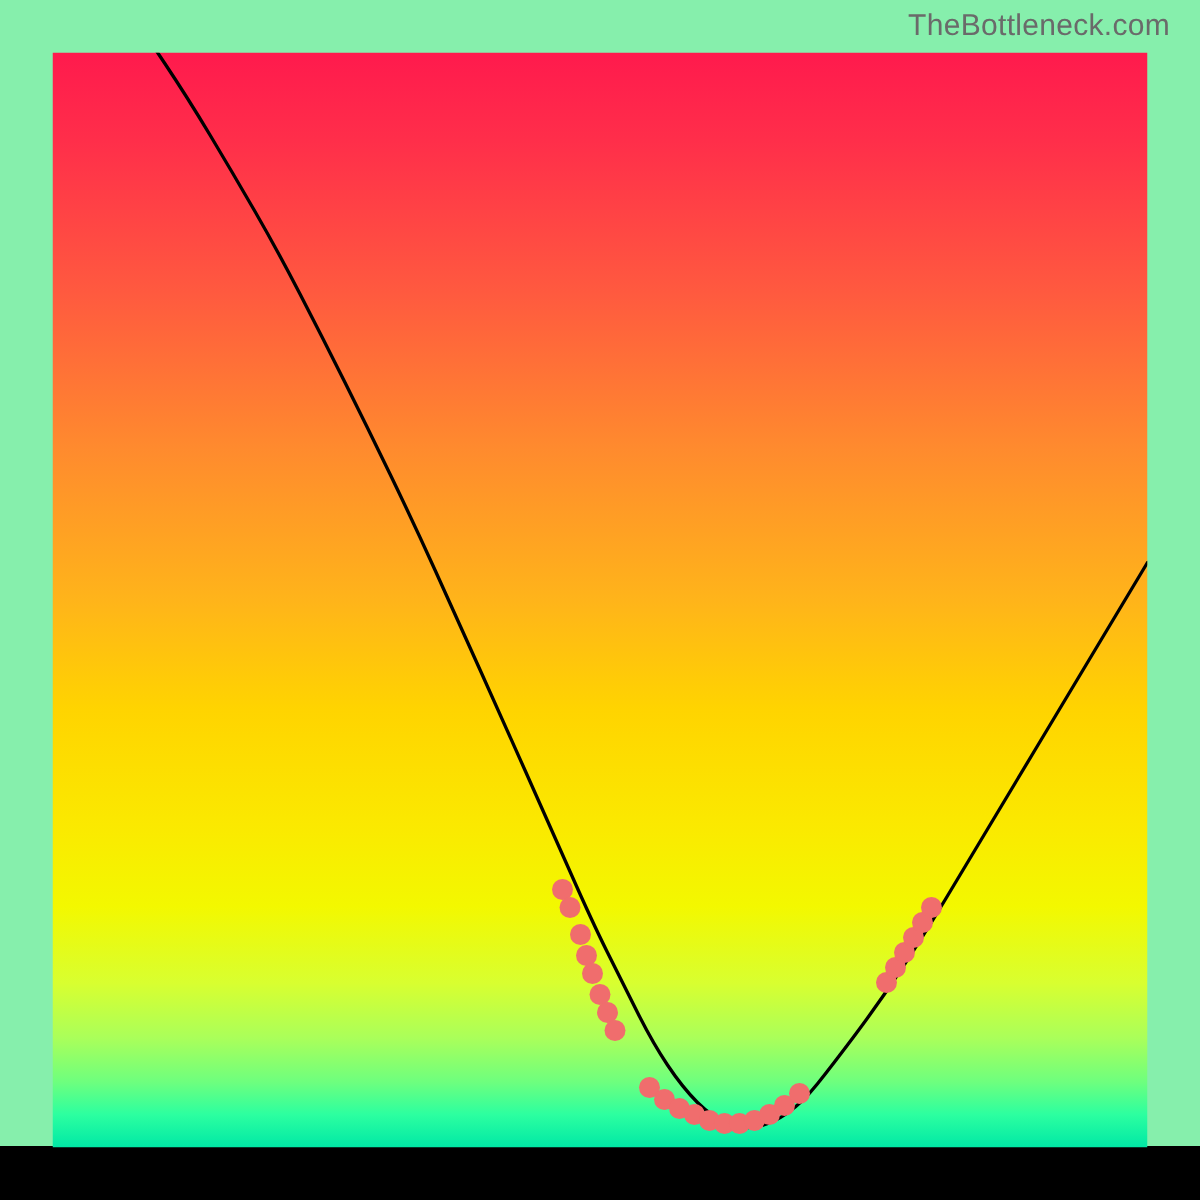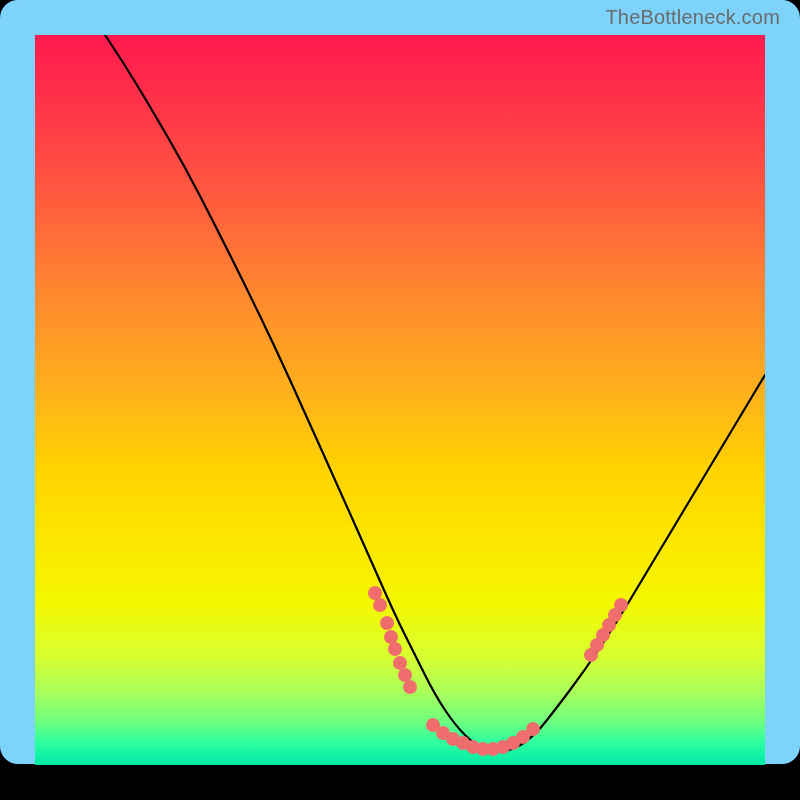--- a/index.html
+++ b/index.html
@@ -10,22 +10,21 @@
     background: #000000;
     overflow: hidden;
     font-family: Arial, Helvetica, sans-serif;
   }
   .frame {
     position: absolute;
     top: 0;
     left: 0;
     width: 800px;
     height: 764px;
-    background: #7dd3fc;
-    border-radius: 18px;
+    background: #86efac;
   }
   .plot-area {
     position: absolute;
     left: 35px;
     top: 35px;
     width: 730px;
     height: 730px;
     overflow: hidden;
   }
   .gradient-bg {

